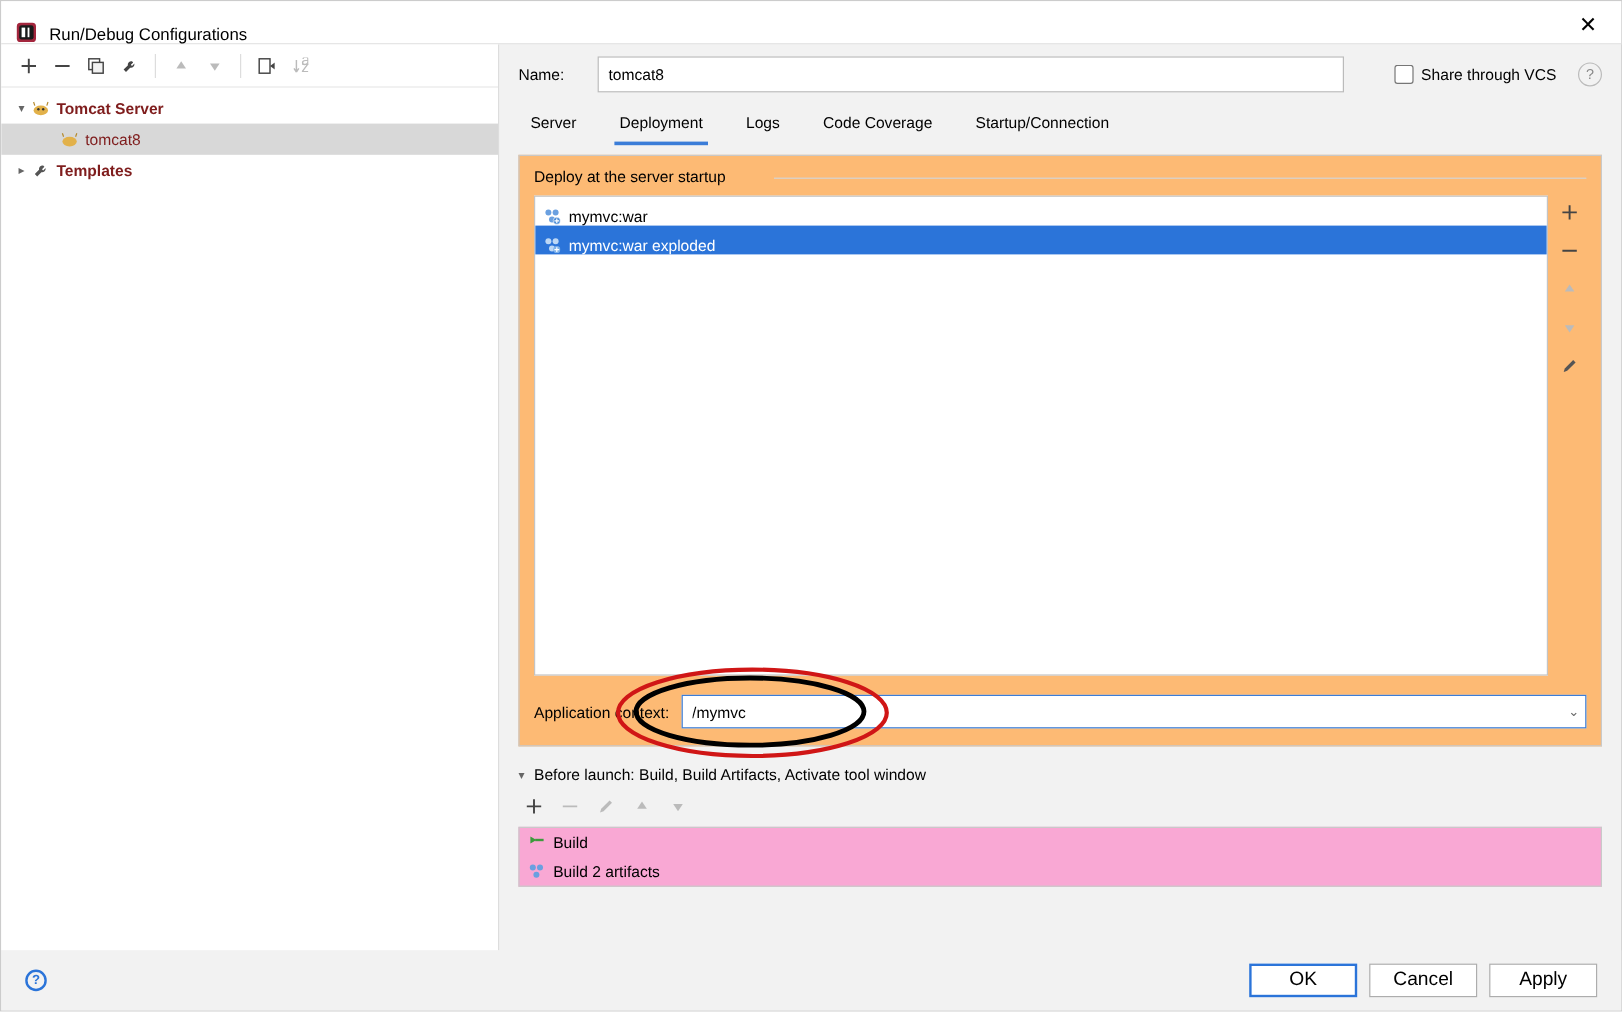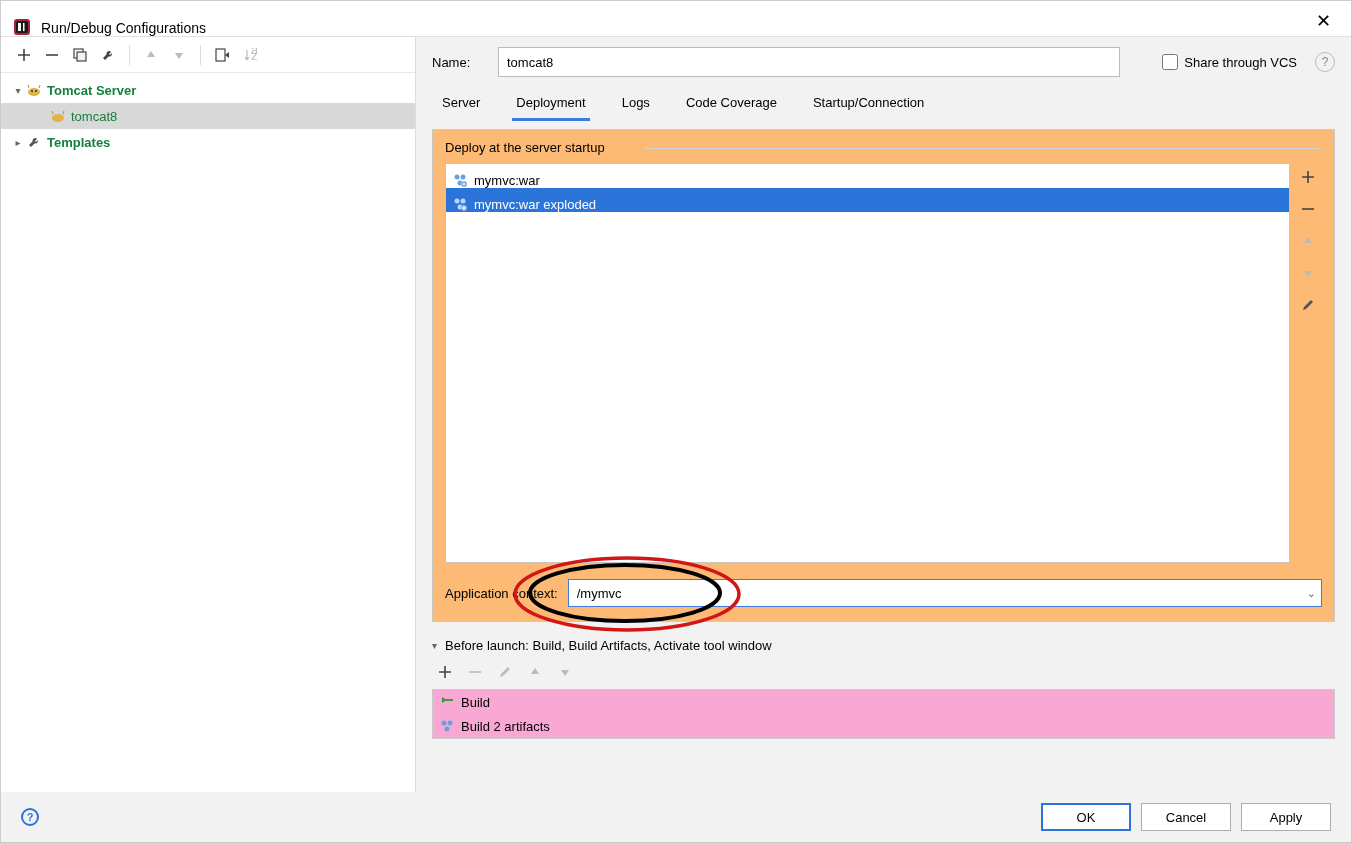--- a/index.html
+++ b/index.html
@@ -18,21 +18,21 @@
 .sidebar { width: 415px; background:#fff; border-right:1px solid #ddd; display:flex; flex-direction:column; }
 .sidebar-toolbar { height: 36px; display:flex; align-items:center; gap:2px; padding:0 10px; border-bottom:1px solid #e8e8e8;}
 .tb-btn { width:26px; height:26px; display:flex; align-items:center; justify-content:center; cursor:pointer; color:#555; border-radius:3px;}
 .tb-btn.disabled { color:#bbb; cursor:default;}
 .tb-sep{width:1px;height:20px;background:#ddd;margin:0 6px;}
 
 .tree { flex:1; padding-top:4px; overflow:auto; }
 .tree-node { display:flex; align-items:center; height:26px; padding-left:10px; cursor:pointer; }
 .tree-node .arrow { width:14px; text-align:center; color:#666; font-size:10px;}
 .tree-node .node-icon { width:18px; display:flex; align-items:center; justify-content:center; margin-right:4px;}
-.tree-node .node-label { color:#15803d;text-align:right; }
+.tree-node .node-label { color:#7f1d1d;text-align:right; }
 .tree-node.bold .node-label{ font-weight:bold;}
 .tree-node.indent1 { padding-left:34px; }
 .tree-node.selected { background:#d8d8d8; }
 
 
 .main { flex:1; display:flex; flex-direction:column; padding:10px 16px 0 16px; gap:8px; position:relative;}
 .name-row { display:flex; align-items:center; gap:12px; }
 .name-row label { color:#000; width:54px;}
 .name-input { flex:1; height:30px; border:1px solid #bbb; padding:0 8px; background:#fff; font-size:13px;}
 .share-wrap{ display:flex; align-items:center; gap:6px; margin-left:30px;}
@@ -68,21 +68,21 @@
 .before-launch { margin-top:8px;}
 .bl-header{ display:flex; align-items:center; gap:8px; color:#000;}
 .bl-header .arrow{ color:#666; font-size:10px;}
 .bl-toolbar{ display:flex; gap:4px; margin-top:6px;}
 .bl-list{ border:1px solid #c9c9c9; background:#f9a8d4; margin-top:4px;}
 .bl-item{ display:flex; align-items:center; height:24px; padding:0 6px; gap:6px;}
 
 .footer{ height:50px; display:flex; align-items:center; padding:0 20px; background:#f2f2f2;}
 .footer .help-circle{ width:18px;height:18px;border:2px solid #2b74d9;border-radius:50%;display:flex;align-items:center;justify-content:center;color:#2b74d9;font-weight:bold;font-size:11px;cursor:pointer;}
 .footer .spacer{flex:1;}
-.footer button{ width:90px; height:28px; margin-left:10px; border:1px solid #adadad; background:#fff; cursor:pointer; font-size:13px;}
+.footer button{ width:90px; height:28px; margin-left:10px; border:1px solid #adadad; background:#fff; cursor:pointer; font-size:16px;}
 .footer button.primary{ border:2px solid #2b74d9;}
 
 svg{display:block;}
 </style>
 </head>
 <body>
 
 <div class="dialog">
 
   <div class="titlebar">

